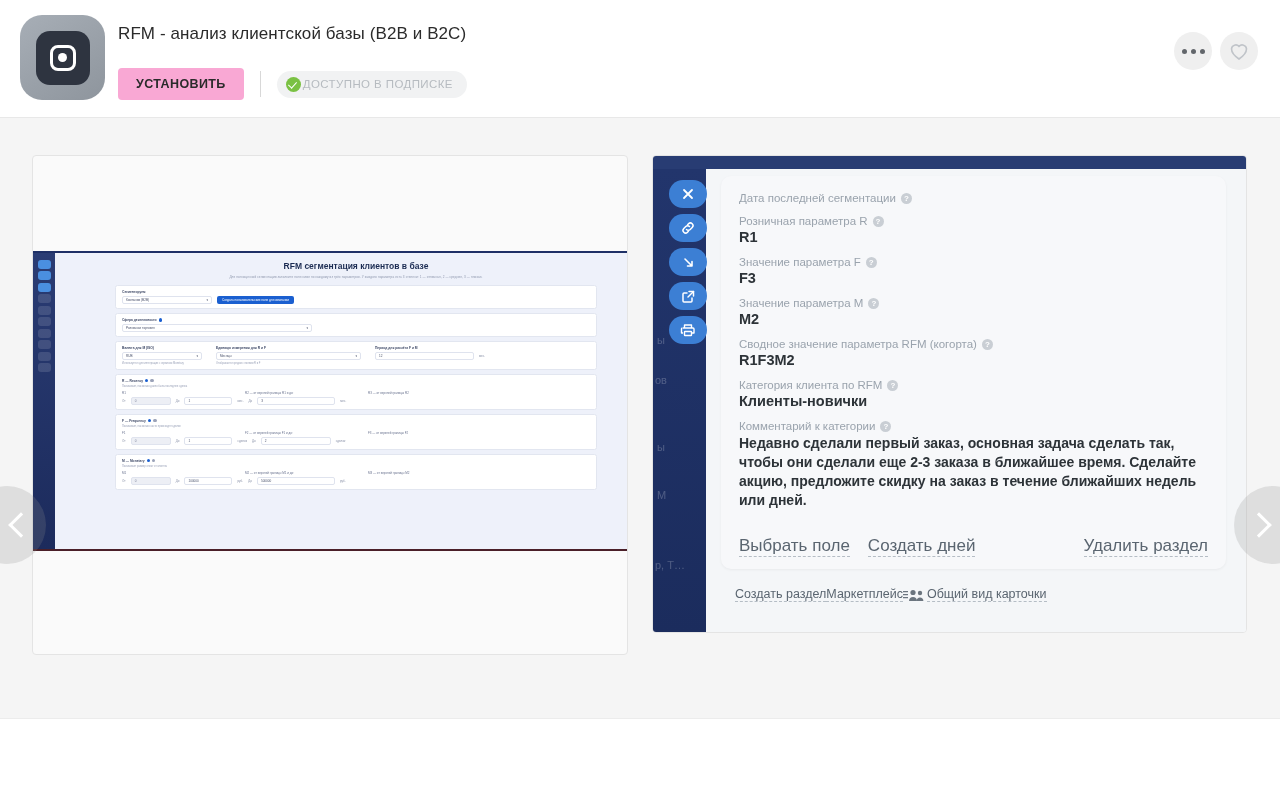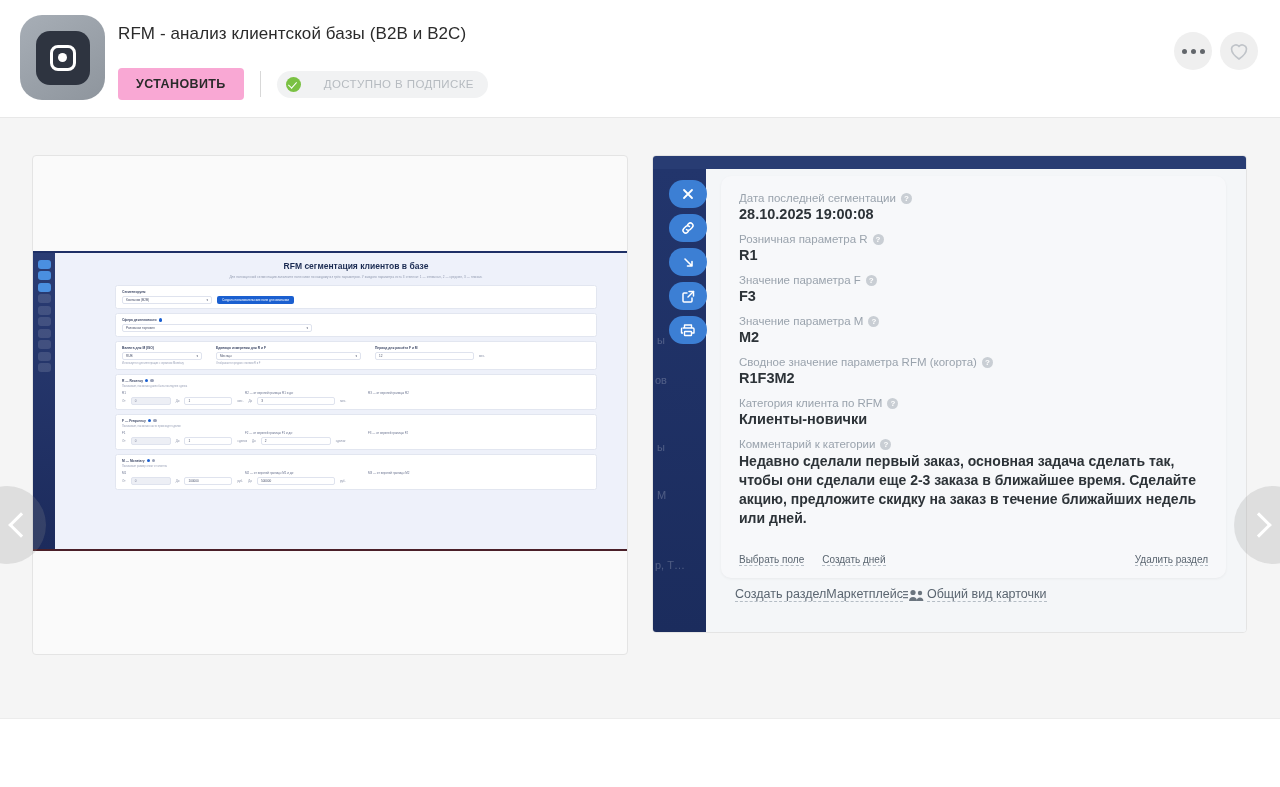--- a/index.html
+++ b/index.html
@@ -51,21 +51,21 @@
     border: none; border-radius: 4px;
     font-size: 12.5px; font-weight: 700; letter-spacing: .4px;
     padding: 9px 18px; cursor: pointer;
     font-family: "Liberation Sans", sans-serif;
   }
   .divider-v {
     width: 1px; height: 26px; background: #d8d8d8;
     margin: 0 16px;
   }
   .badge-sub {
-    display: flex; align-items: center; gap: 23px;
+    display: flex; align-items: center; gap: 2px;
     background: #f1f2f3; border-radius: 14px;
     padding: 6px 14px 6px 9px;
   }
   .check-icon {
     width: 15px; height: 15px; border-radius: 50%;
     background: #7ac143; position: relative; flex: 0 0 auto;
   }
   .check-icon::after {
     content: ""; position: absolute;
     left: 4px; top: 3.5px; width: 4px; height: 7px;
@@ -205,21 +205,21 @@
     background: #c9ced4; color: #fff; font-size: 8px;
     display: inline-flex; align-items: center; justify-content: center;
     font-weight: 700; flex: 0 0 auto;
   }
   .fld-value {
     font-size: 14.5px; color: #2d3338; font-weight: 700;
   }
   .fld-value.comment { font-weight: 700; line-height: 1.35; font-size: 14px; }
   .panel-links {
     display: flex; align-items: center; margin-top: 26px;
-    font-size: 10px;
+    font-size: 17px;
   }
   .lnk {
     color: #5a6570; text-decoration: none;
     border-bottom: 1px dashed #b5bdc5; cursor: pointer;
   }
   .panel-links .gap { width: 18px; }
   .panel-links .spacer { flex: 1; }
   .bottom-links {
     position: absolute; left: 82px; bottom: 30px;
     display: flex; align-items: center; 
@@ -489,21 +489,20 @@
           </svg>
         </button>
       </div>
 
       <div class="card-panel">
         <div class="fld">
           <div class="fld-label">
             <span>Дата последней сегментации</span>
             <span class="q-icon">?</span>
           </div>
-          <div class="fld-value">28.10.2025 19:00:08</div>
         </div>
         <div class="fld">
           <div class="fld-label">
             <span>Розничная параметра R</span>
             <span class="q-icon">?</span>
           </div>
           <div class="fld-value">R1</div>
         </div>
         <div class="fld">
           <div class="fld-label">

